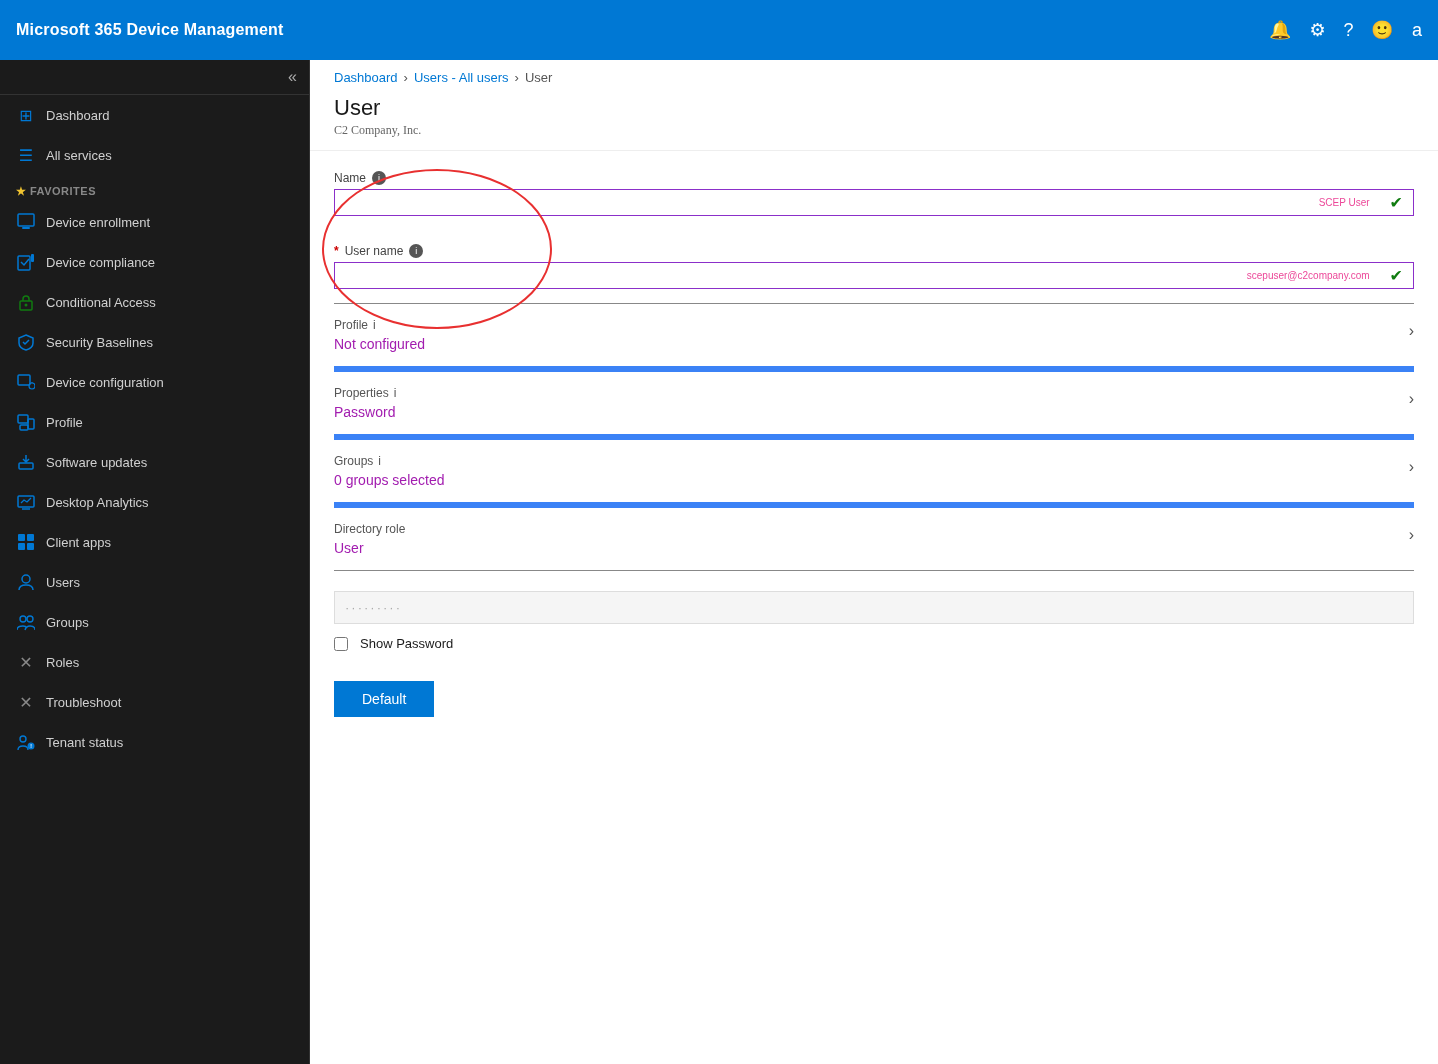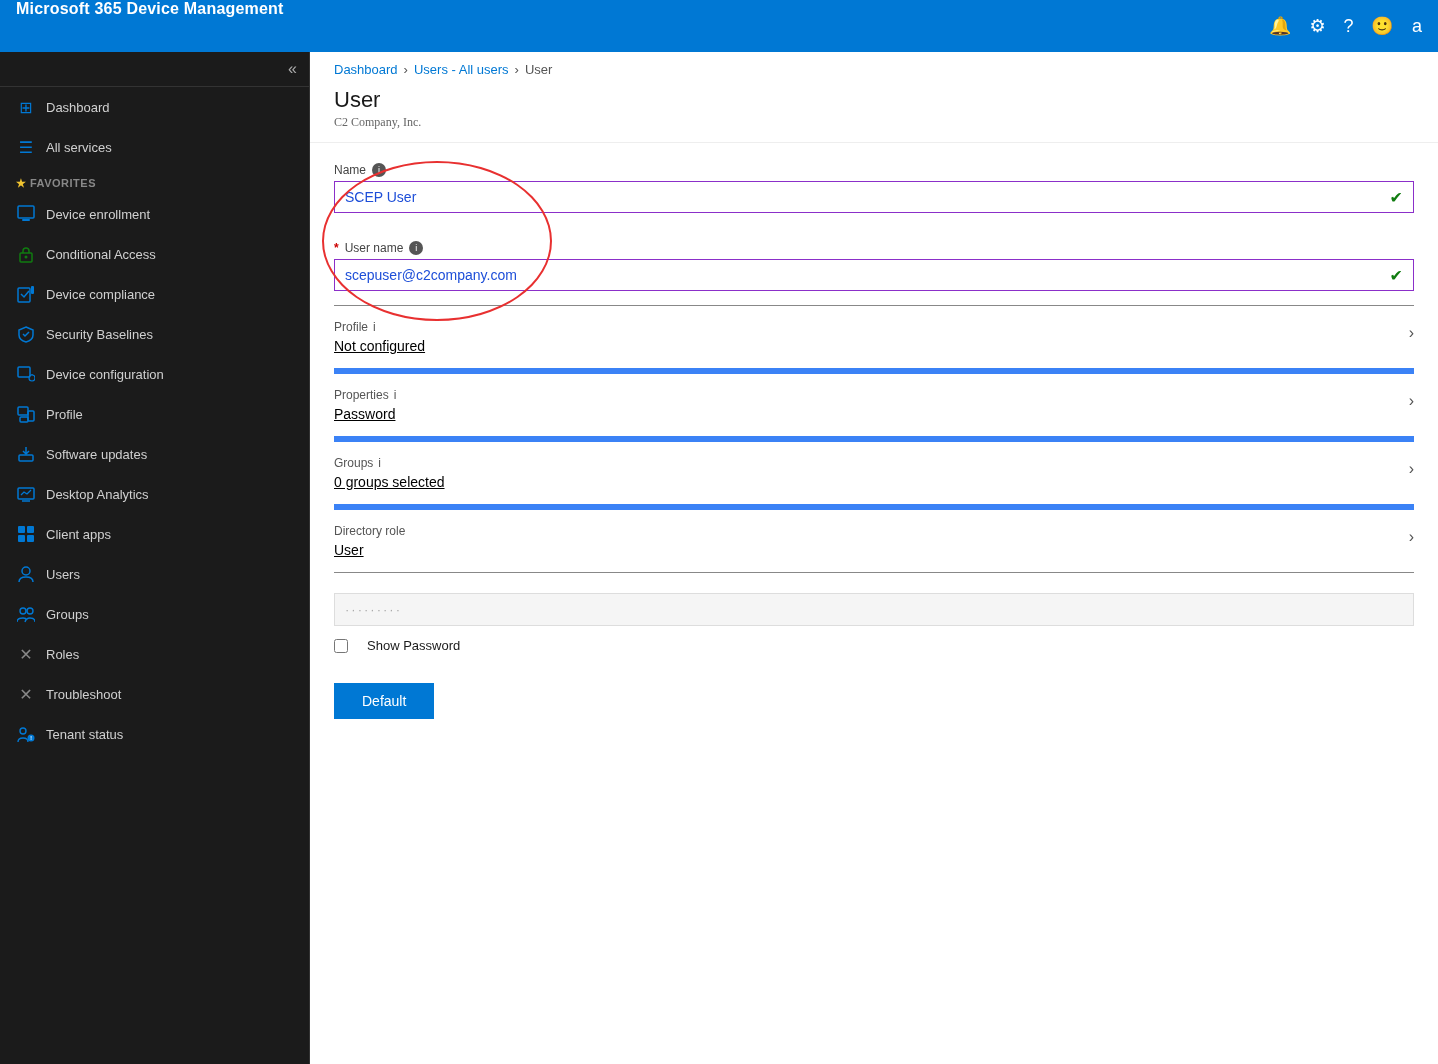--- a/index.html
+++ b/index.html
@@ -1,22 +1,23 @@
 <!DOCTYPE html>
 <html><head>
   <meta charset="utf-8">
   <style>
     * { box-sizing: border-box; margin: 0; padding: 0; }
     body { font-family: 'Segoe UI', Arial, sans-serif; font-size: 14px; background: #f2f2f2; display: flex; flex-direction: column; height: 1064px; width: 1438px; overflow: hidden; }
 
     
     .topbar {
       background: #0078d4;
-      height: 52px;
-      display: flex;
+      height: 60px;
+      display: flex;
+      align-items: center;
       padding: 0 16px;
       flex-shrink: 0;
       justify-content: space-between;
     }
     .topbar-title {
       color: white;
       font-size: 16px;
       font-weight: 600;
       letter-spacing: 0.2px;
     }
@@ -195,22 +196,23 @@
       display: flex;
       align-items: center;
       border: 1px solid #8b2fc9;
       background: #fff;
     }
     .field-input-row input {
       flex: 1;
       border: none;
       outline: none;
       padding: 7px 10px;
-      font-size: 14px;
-      color: #1d4ed8;
+      font-size: 10px;
+      color: #ec4899;
+      text-align: right;
     }
     .field-input-row .check-icon {
       padding: 0 10px;
       color: #107c10;
       font-size: 16px;
     }
 
     .form-section {
       border-bottom: 6px solid #3b82f6;
       padding: 14px 0;
@@ -226,22 +228,21 @@
     .form-section .section-label {
       font-size: 12px;
       color: #555;
       display: flex;
       align-items: center;
       gap: 5px;
       margin-bottom: 4px;
     }
     .form-section .section-value {
       font-size: 14px;
-      color: #000000;
-      text-decoration: underline;
+      color: #a21caf;
     }
     .form-section .chevron {
       color: #555;
       font-size: 16px;
       margin-top: 4px;
     }
 
     .password-section {
       padding: 20px 0 10px 0;
     }
@@ -256,21 +257,21 @@
       border: 1px solid #ddd;
       padding: 8px 10px;
       color: #aaa;
       font-size: 13px;
       letter-spacing: 2px;
       margin-bottom: 12px;
     }
     .show-password-row {
       display: flex;
       align-items: center;
-      gap: 19px;
+      gap: 12px;
       cursor: pointer;
     }
     .show-password-row input[type=checkbox] {
       width: 14px;
       height: 14px;
       cursor: pointer;
     }
     .show-password-row label {
       font-size: 13px;
       cursor: pointer;
@@ -338,39 +339,39 @@
       <span class="icon icon-enrollment">
         <svg width="18" height="18" viewBox="0 0 18 18">
             <rect x="1" y="1" width="16" height="12" rx="1" fill="none" stroke="#0078d4" stroke-width="1.5"></rect>
             <rect x="5" y="14" width="8" height="2" rx="1" fill="#0078d4"></rect>
           </svg>
       </span>
       <span class="label">Device enrollment</span>
     </div>
 
     <div class="sidebar-item">
+      <span class="icon icon-compliance">
+        <svg width="18" height="18" viewBox="0 0 18 18">
+            <rect x="1" y="3" width="12" height="14" rx="1" fill="none" stroke="#0078d4" stroke-width="1.5"></rect>
+            <polyline points="4,9 7,12 12,6" fill="none" stroke="#0078d4" stroke-width="1.5"></polyline>
+            <rect x="14" y="1" width="3" height="8" rx="1" fill="#0078d4"></rect>
+          </svg>
+      </span>
+      <span class="label">Device compliance</span>
+    </div>
+
+    <div class="sidebar-item">
       <span class="icon icon-conditional">
         <svg width="18" height="18" viewBox="0 0 18 18">
             <rect x="3" y="8" width="12" height="9" rx="1" fill="none" stroke="#107c10" stroke-width="1.5"></rect>
             <path d="M6 8V6a3 3 0 0 1 6 0v2" fill="none" stroke="#107c10" stroke-width="1.5"></path>
             <circle cx="9" cy="12" r="1.5" fill="#107c10"></circle>
           </svg>
       </span>
       <span class="label">Conditional Access</span>
-    </div>
-
-    <div class="sidebar-item">
-      <span class="icon icon-compliance">
-        <svg width="18" height="18" viewBox="0 0 18 18">
-            <rect x="1" y="3" width="12" height="14" rx="1" fill="none" stroke="#0078d4" stroke-width="1.5"></rect>
-            <polyline points="4,9 7,12 12,6" fill="none" stroke="#0078d4" stroke-width="1.5"></polyline>
-            <rect x="14" y="1" width="3" height="8" rx="1" fill="#0078d4"></rect>
-          </svg>
-      </span>
-      <span class="label">Device compliance</span>
     </div>
 
     <div class="sidebar-item">
       <span class="icon icon-security">
         <svg width="18" height="18" viewBox="0 0 18 18">
             <path d="M9 2 L16 5 L16 10 Q16 15 9 17 Q2 15 2 10 L2 5 Z" fill="none" stroke="#0078d4" stroke-width="1.5"></path>
             <polyline points="6,9 8,11 12,7" fill="none" stroke="#0078d4" stroke-width="1.5"></polyline>
           </svg>
       </span>
       <span class="label">Security Baselines</span>

